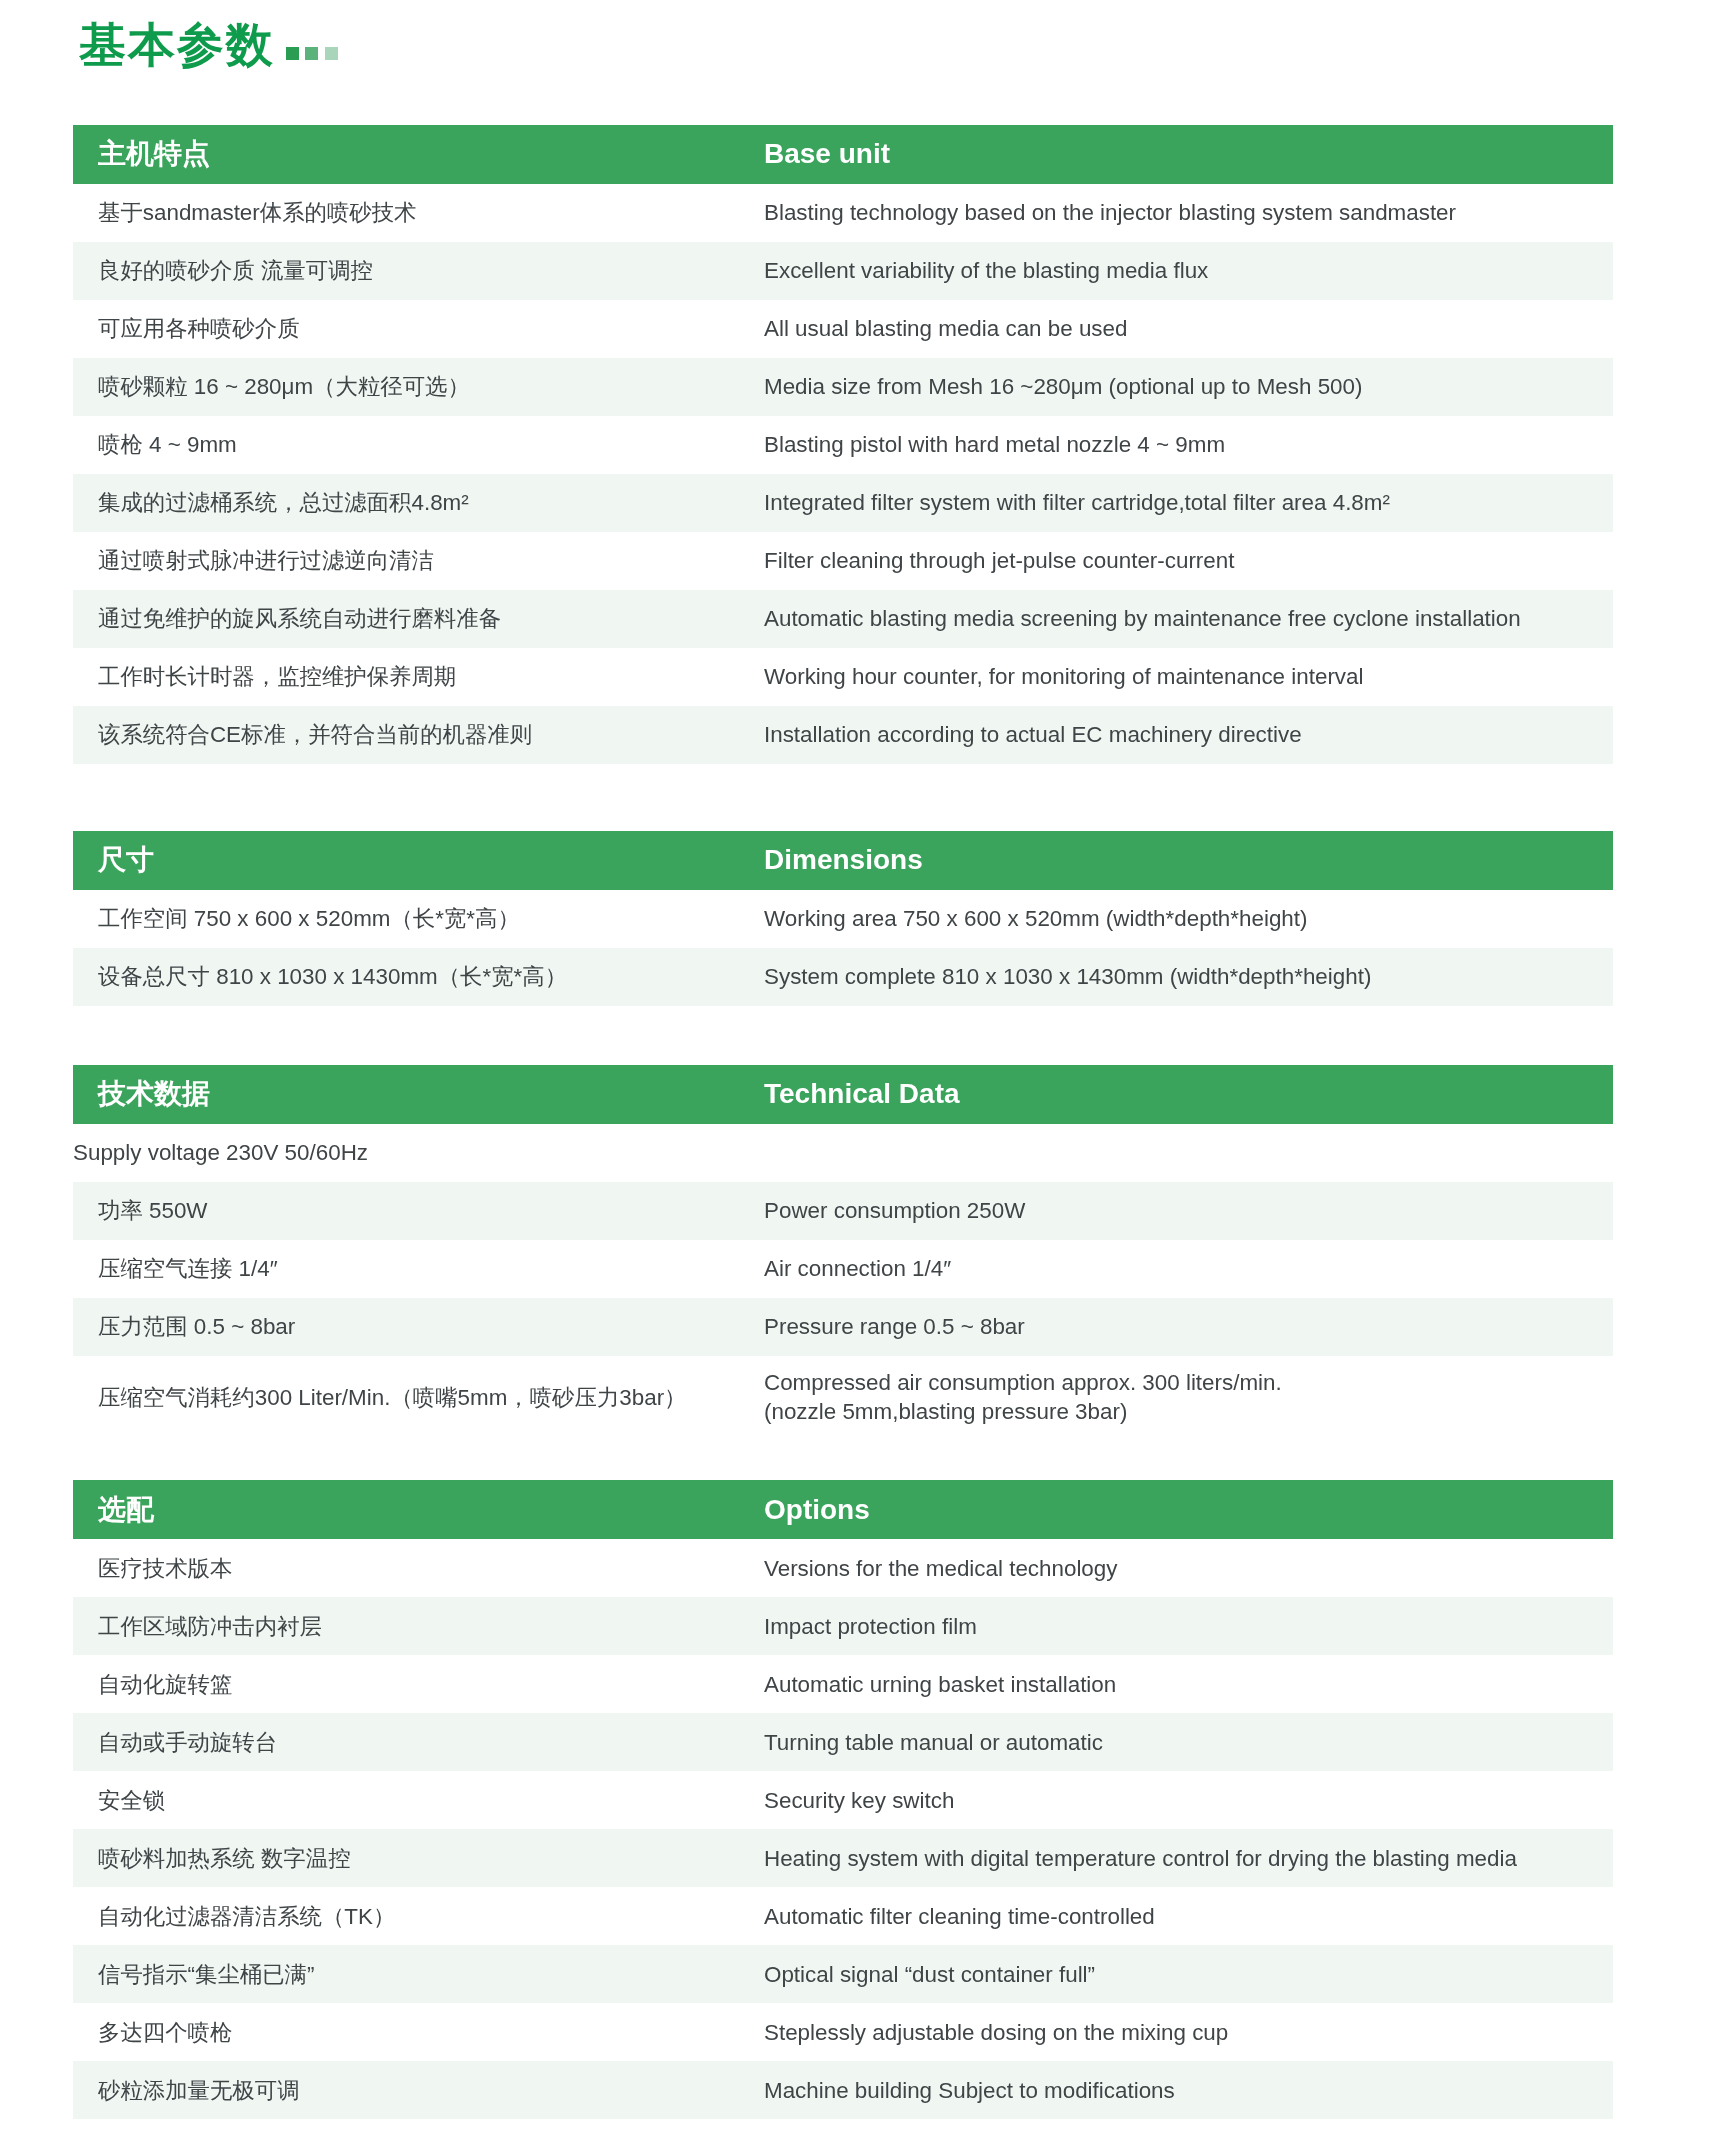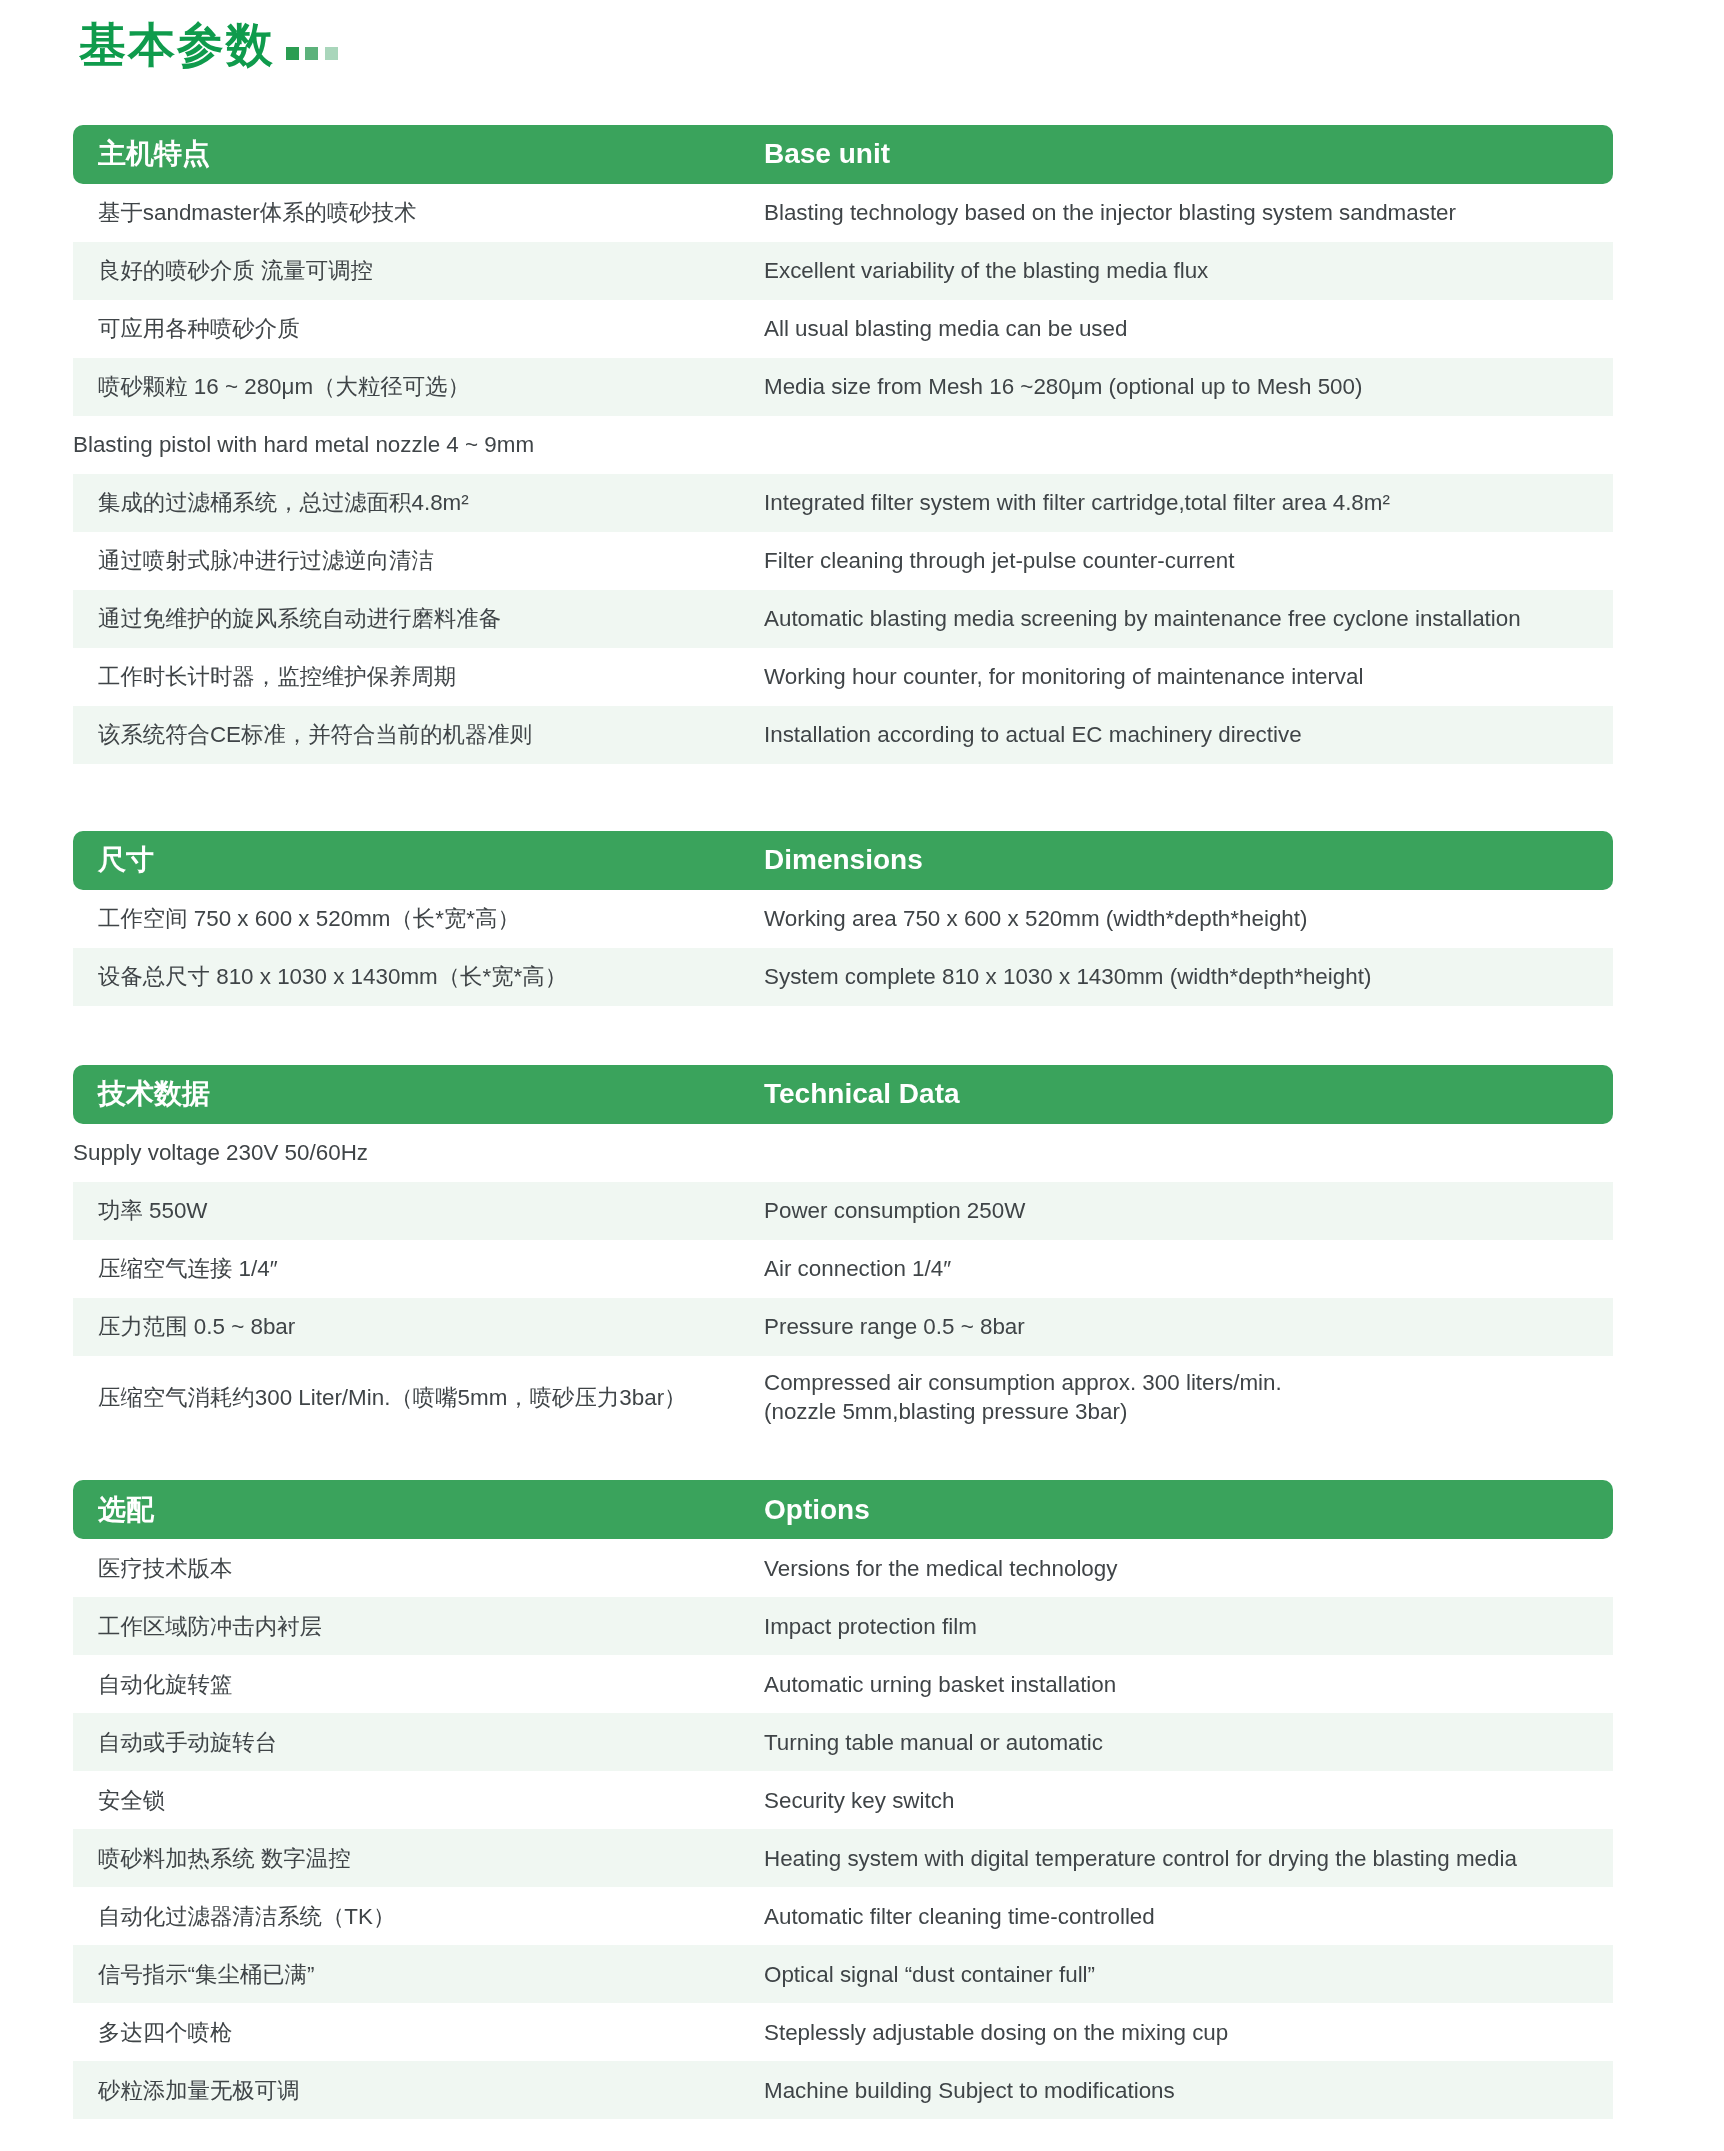--- a/index.html
+++ b/index.html
@@ -49,21 +49,20 @@
   .gap-lg { margin-top: 67px; }
   .gap-md { margin-top: 59px; }
   .gap-sm { margin-top: 42px; }
 
   .section-header {
     background: #3aa35c;
     height: 59px;
     display: flex;
     align-items: center;
     color: #ffffff;
-    border-radius: 10px;
   }
   .section-header .cell { font-size: 28px; font-weight: bold; }
 
   .row {
     display: flex;
     align-items: center;
     min-height: 58px;
   }
   .rows .row:nth-child(even) { background: #f0f7f2; }
 
@@ -114,20 +113,21 @@
       </div>
       <div class="row">
         <div class="cell zh">可应用各种喷砂介质</div>
         <div class="cell en">All usual blasting media can be used</div>
       </div>
       <div class="row">
         <div class="cell zh">喷砂颗粒 16 ~ 280μm（大粒径可选）</div>
         <div class="cell en">Media size from Mesh 16 ~280μm (optional up to Mesh 500)</div>
       </div>
       <div class="row">
+        <div class="cell zh">喷枪 4 ~ 9mm</div>
         <div class="cell en">Blasting pistol with hard metal nozzle  4 ~ 9mm</div>
       </div>
       <div class="row">
         <div class="cell zh">集成的过滤桶系统，总过滤面积4.8m²</div>
         <div class="cell en">Integrated filter system with filter cartridge,total filter area 4.8m²</div>
       </div>
       <div class="row">
         <div class="cell zh">通过喷射式脉冲进行过滤逆向清洁</div>
         <div class="cell en">Filter cleaning through jet-pulse counter-current</div>
       </div>

